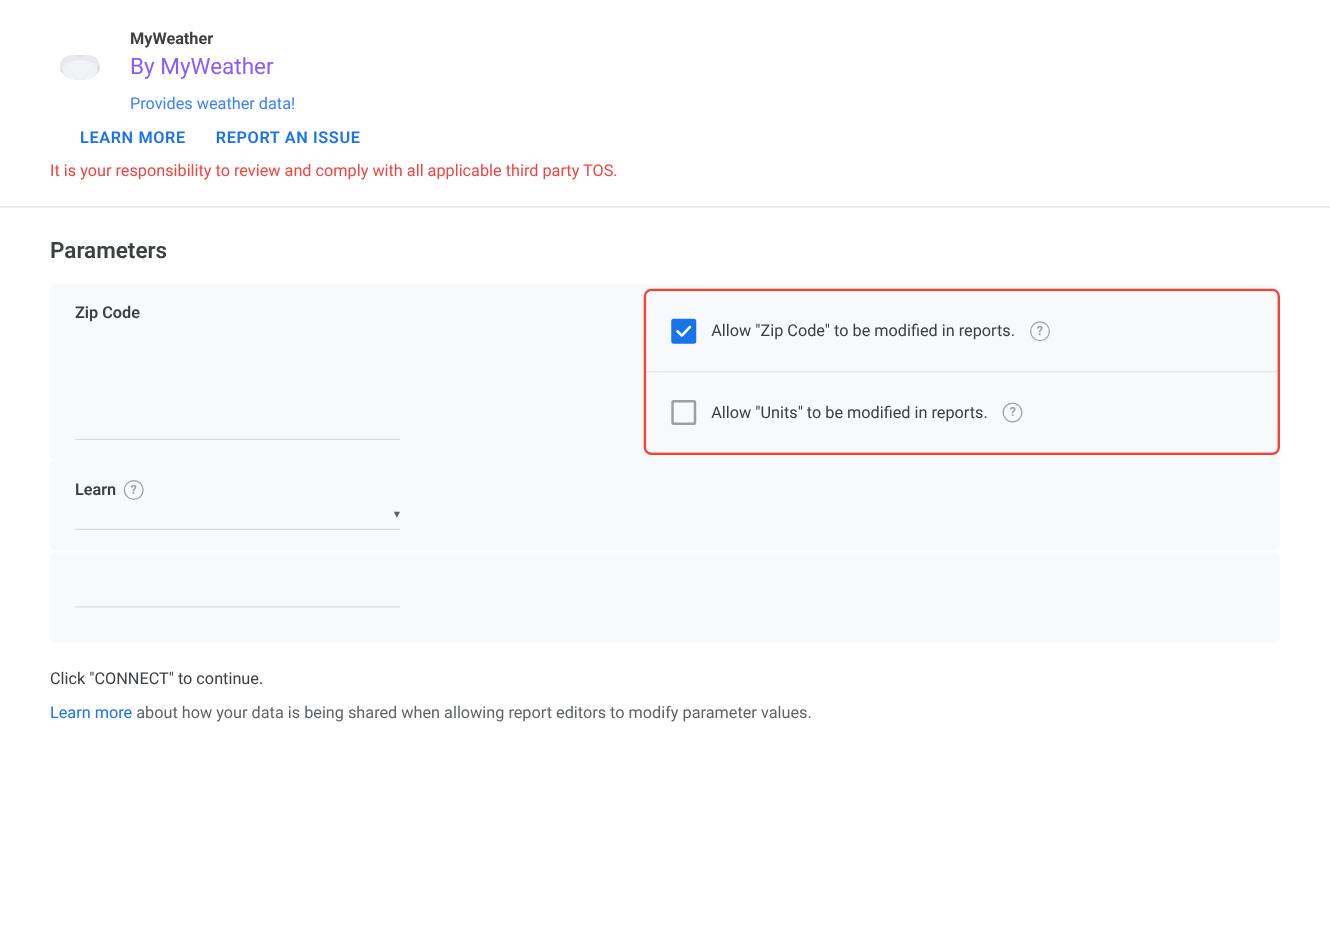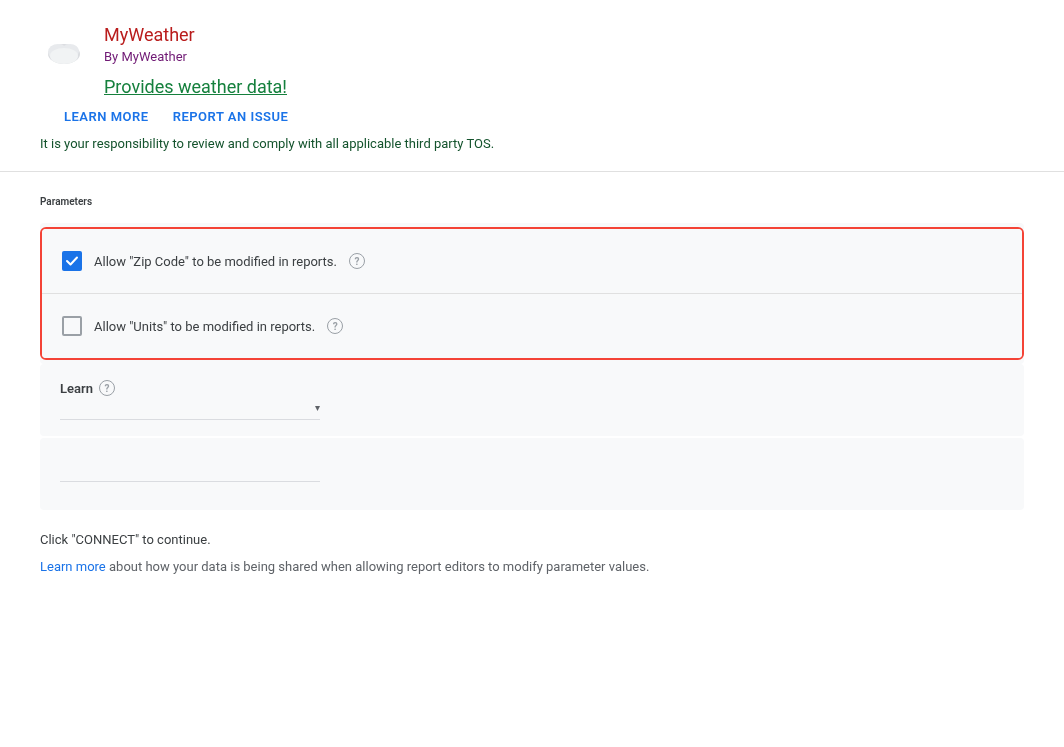--- a/index.html
+++ b/index.html
@@ -26,71 +26,70 @@
       margin-top: 2px;
     }
 
     .header-info {
       display: flex;
       flex-direction: column;
       gap: 4px;
     }
 
     .app-title {
+      font-size: 13px;
+      font-weight: 700;
+      color: #404040;
+    }
+
+    .app-subtitle {
       font-size: 18px;
-      font-weight: 400;
-      color: #b91c1c;
-    }
-
-    .app-subtitle {
-      font-size: 13px;
-      color: #701a75;
+      color: #8b5cf6;
     }
 
     .app-description {
-      font-size: 18px;
-      color: #15803d;
+      font-size: 13px;
+      color: #3b82f6;
       margin-top: 8px;
-      text-decoration: underline;
     }
 
     .links-row {
       display: flex;
       gap: 24px;
       margin-top: 12px;
       padding-left: 64px;
     }
 
     .link-btn {
       font-size: 13px;
       font-weight: 600;
       color: #1a73e8;
       text-decoration: none;
       letter-spacing: 0.5px;
       cursor: pointer;
     }
 
     .tos-text {
       font-size: 13px;
-      color: #14532d;
+      color: #ef4444;
       padding: 12px 40px 20px 40px;
     }
 
     .divider {
       height: 1px;
       background: #e0e0e0;
       margin: 0 0 24px 0;
     }
 
     .parameters-section {
       padding: 0 40px;
     }
 
     .parameters-title {
-      font-size: 10px;
+      font-size: 18px;
       font-weight: 600;
       color: #3c4043;
       margin-bottom: 16px;
     }
 
     .param-row {
       display: flex;
       align-items: stretch;
       background: #f8f9fa;
       border-radius: 4px;
@@ -260,20 +259,26 @@
 <div class="tos-text">It is your responsibility to review and comply with all applicable third party TOS.</div>
 
 <div class="divider"></div>
 
 <div class="parameters-section">
   <div class="parameters-title">Parameters</div>
 
   <div style="margin-bottom:2px;">
 
     <div class="param-row">
+      <div class="param-left">
+        <div class="param-label-row">
+          <span class="param-label">Zip Code</span>
+        </div>
+        <input class="param-input-underline" type="text" value="" style="">
+      </div>
 
       <div style="flex:1; display:flex; flex-direction:column; padding:0;">
         <div style="border:2.5px solid #f44336; border-radius:6px; overflow:hidden; display:flex; flex-direction:column; margin: 4px 0;">
 
           <div class="right-panel-zip" style="background:#f8f9fa; min-height:64px;">
             <div class="checkbox-blue">
               <svg viewBox="0 0 14 14" fill="none">
                 <polyline points="2,7 5.5,10.5 12,3.5" stroke="white" stroke-width="2" stroke-linecap="round" stroke-linejoin="round"></polyline>
               </svg>
             </div>

